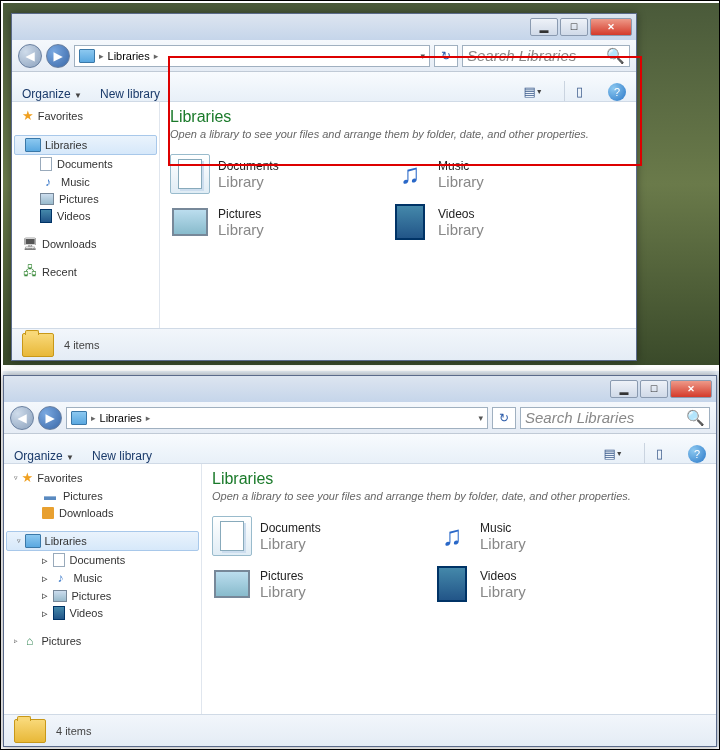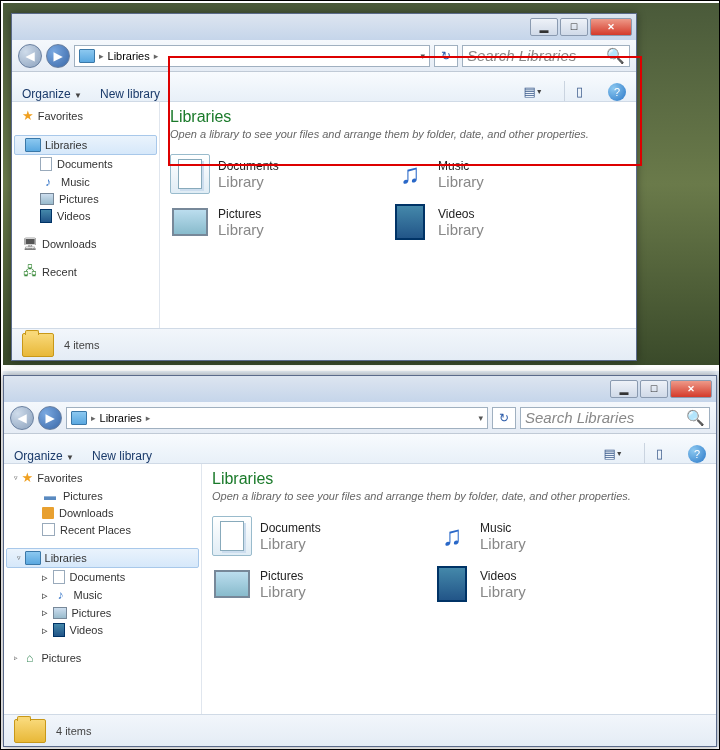--- a/index.html
+++ b/index.html
@@ -240,24 +240,20 @@
             <span>Favorites</span>
           </div>
         <div class="navitem">
             <span class="ico desk">▬</span>
             <span>Pictures</span>
           </div>
         <div class="navitem">
             <span class="ico dl"></span>
             <span>Downloads</span>
           </div>
-        <div class="navitem">
-            <span class="ico rec"></span>
-            <span>Recent Places</span>
-          </div>
       </div>
       <div class="navgrp">
         <div class="navhdr sel">
             <span class="tri">▿</span>
             <span class="ico lib"></span>
             <span>Libraries</span>
           </div>
         <div class="navitem">
             <span class="tri">▹</span>
             <span class="ico doc"></span>

